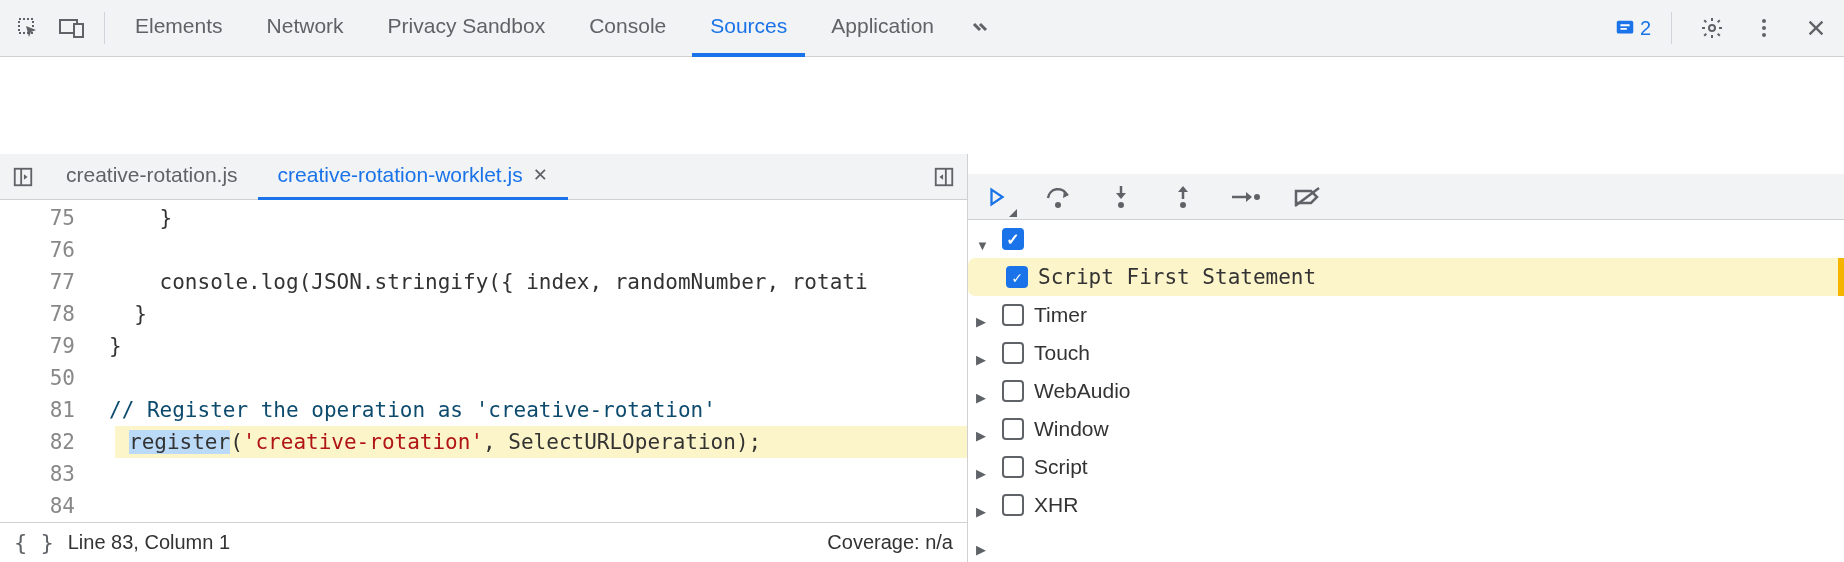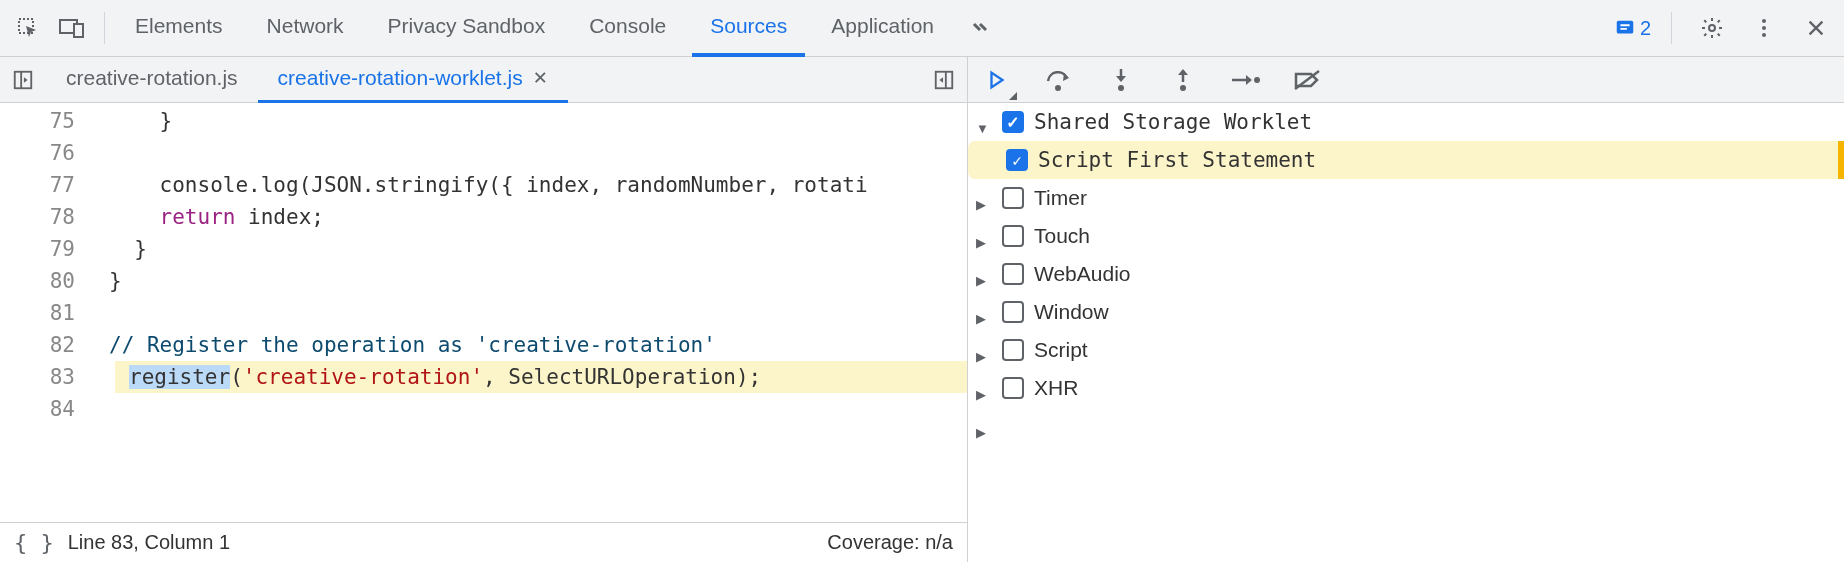--- a/index.html
+++ b/index.html
@@ -40,20 +40,21 @@
 }
 .tab.active { color: #1a73e8; border-bottom-color: #1a73e8; }
 .toolbar-right { display: flex; align-items: center; gap: 12px; }
 .msg-badge {
   display: flex; align-items: center; gap: 4px;
   color: #1a73e8; font-size: 20px;
 }
 .main {
   display: flex;
   height: calc(562px - 57px);
+  align-items: flex-end;
 }
 .left-pane {
   width: 968px;
   display: flex;
   flex-direction: column;
   border-right: 1px solid #d0d0d0;
 }
 .file-tabs {
   height: 46px;
   background: #f1f3f4;
@@ -248,31 +249,30 @@
           </svg>
       </div>
     </div>
     <div class="code-area">
       <div class="gutter" id="gutter">
           <div>75</div>
           <div>76</div>
           <div>77</div>
           <div>78</div>
           <div>79</div>
-          <div>80</div>
+          <div>50</div>
           <div>81</div>
           <div>82</div>
           <div>83</div>
           <div>84</div>
         </div>
       <div class="code-lines" id="codelines">
           <div class="line">    }</div>
           <div class="line">&nbsp;</div>
           <div class="line">    console.log(JSON.stringify({ index, randomNumber, rotati</div>
-          <div class="line">    <span class="kw">return</span> index;</div>
           <div class="line">  }</div>
           <div class="line">}</div>
           <div class="line">&nbsp;</div>
           <div class="line"><span class="cm">// Register the operation as 'creative-rotation'</span></div>
           <div class="line hl"><span class="sel">register</span>(<span class="str">'creative-rotation'</span>, SelectURLOperation);</div>
           <div class="line">&nbsp;</div>
         </div>
     </div>
     <div class="status-bar">
       <div class="status-left">
@@ -325,21 +325,20 @@
         <svg width="28" height="22" viewBox="0 0 28 22" fill="none" stroke="#5f6368" stroke-width="2.5">
             <path d="M3 5 H18 L24 11 L18 17 H3 Z"></path>
             <line x1="2" y1="20" x2="26" y2="2"></line>
           </svg>
       </div>
     </div>
     <div class="bp-list" id="bplist">
         <div class="bp-row section">
           <span class="tri down"></span>
     <span class="chk checked"></span>
-    <span style="font-family:Menlo,Consolas,monospace">Shared Storage Worklet</span>
         </div>
         <div class="bp-row child highlight" style="position: relative;">
           <span class="chk checked"></span>
       <span>Script First Statement</span>
       <span class="orange-bar"></span>
         </div>
         <div class="bp-row section">
           <span class="tri right"></span>
     <span class="chk "></span>
     <span>Timer</span>

